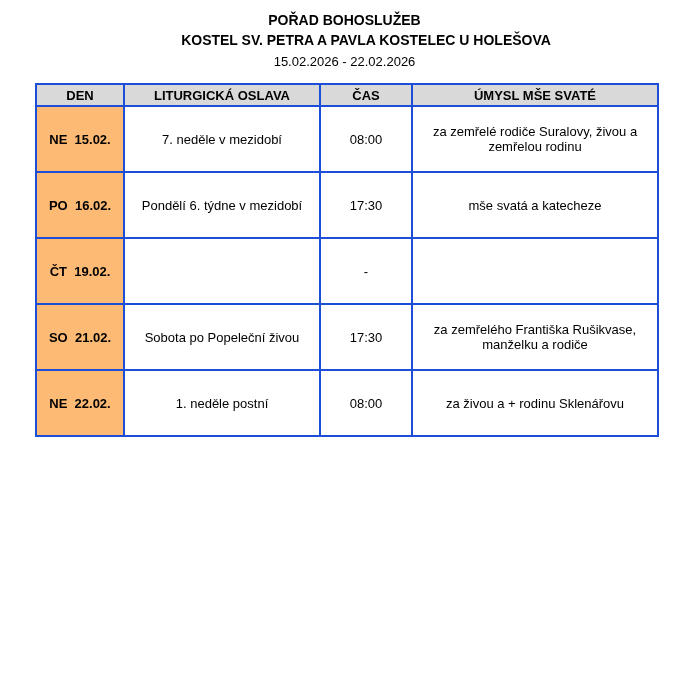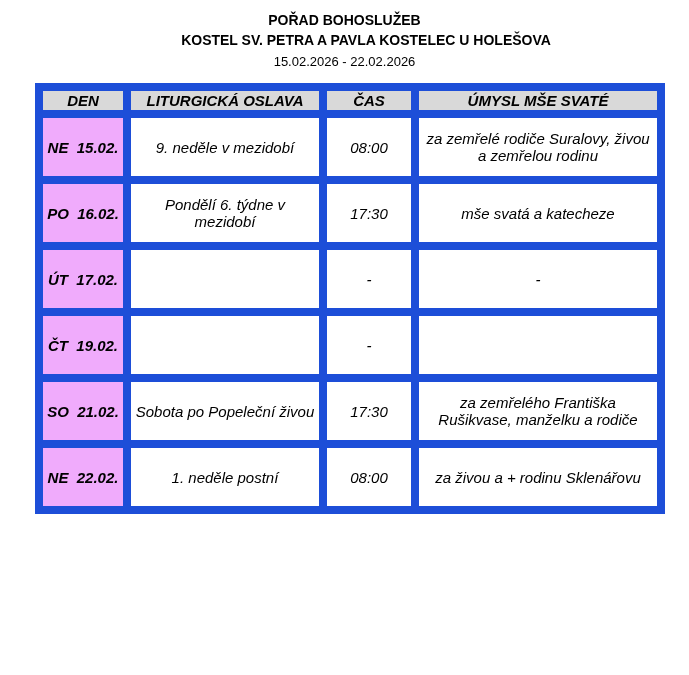--- a/index.html
+++ b/index.html
@@ -35,41 +35,40 @@
     text-align: center;
   }
   table.schedule {
     border-collapse: collapse;
     table-layout: fixed;
     margin: 12px auto 0 35px;
     width: 622px;
   }
   table.schedule th,
   table.schedule td {
-    border: 8px solid #1d4ed8;
-    font-size: 15px;
+    border: 2px solid #1d4ed8;
+    font-size: 13px;
     vertical-align: middle;
     box-sizing: border-box;
     overflow: hidden;
-    font-style: italic;
   }
   table.schedule th {
     background: #d9d9d9;
     font-weight: bold;
     text-align: center;
     height: 22px;
     padding: 1px 2px;
   }
   table.schedule td {
     height: 66px;
     padding: 2px 4px;
     text-align: center;
   }
   td.den-cell {
-    background: #f0abfc;
+    background: #fdba74;
     font-weight: bold;
     text-align: left;
     padding-left: 6px;
     white-space: pre;
   }
 </style>
 </head>
 <body>
 
 <div class="page">
@@ -91,35 +90,29 @@
       <tr>
         <th>DEN</th>
         <th>LITURGICKÁ OSLAVA</th>
         <th>ČAS</th>
         <th>ÚMYSL MŠE SVATÉ</th>
       </tr>
     </thead>
     <tbody>
       <tr>
         <td class="den-cell">NE  15.02.</td>
-        <td>9. neděle v mezidobí</td>
+        <td>7. neděle v mezidobí</td>
         <td>08:00</td>
         <td>za zemřelé rodiče Suralovy, živou a zemřelou rodinu</td>
       </tr>
       <tr>
         <td class="den-cell">PO  16.02.</td>
         <td>Pondělí 6. týdne v mezidobí</td>
         <td>17:30</td>
         <td>mše svatá a katecheze</td>
-      </tr>
-      <tr>
-        <td class="den-cell">ÚT  17.02.</td>
-        <td></td>
-        <td>-</td>
-        <td>-</td>
       </tr>
       <tr>
         <td class="den-cell">ČT  19.02.</td>
         <td></td>
         <td>-</td>
         <td></td>
       </tr>
       <tr>
         <td class="den-cell">SO  21.02.</td>
         <td>Sobota po Popeleční živou</td>

